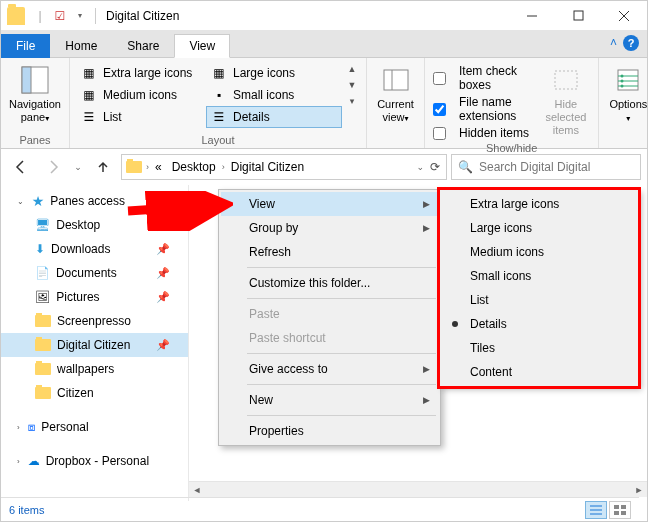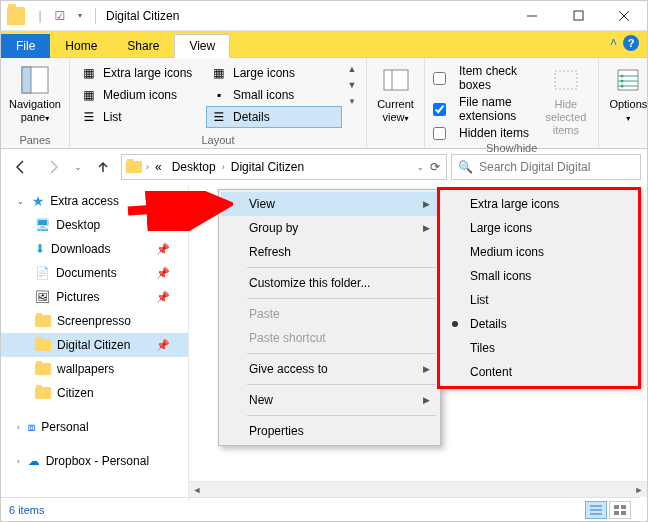--- a/index.html
+++ b/index.html
@@ -12,21 +12,21 @@
   .qat-icon { width:18px; height:18px; display:flex; align-items:center; justify-content:center; font-size:12px;}
   .titlebar .foldicon { width:18px; height:18px; background:#ffd666; border-radius:2px 2px 0 0; margin-right:4px; position:relative;}
   .titlebar .foldicon:before{content:"";position:absolute;top:-3px;left:1px;width:8px;height:3px;background:#ffd666;border-radius:1px 1px 0 0;}
   .titlebar .sep { width:1px; height:16px; background:#ccc; margin:0 6px;}
   .titlebar .title { flex:0 0 auto; padding-left:4px;}
   .titlebar .spacer { flex:1;}
   .winbtn { width:46px; height:30px; display:flex; align-items:center; justify-content:center; font-size:11px;}
   .winbtn svg { stroke:#333; }
   
   
-  .tabrow { height:26px; display:flex; align-items:flex-end; background:#fde047; padding-left:0; position:relative;}
+  .tabrow { height:26px; display:flex; align-items:flex-end; background:#e5e5e5; padding-left:0; position:relative;}
   .tab { height:24px; padding:0 14px; display:flex; align-items:center; border:1px solid transparent; position:relative; top:1px;}
   .tab.file { background:#1976d6; color:#fff; font-size:12px; }
   .tab.active { background:#fff; border:1px solid #ccc; border-bottom:1px solid #fff;}
   .tabrow .help { position:absolute; right:8px; top:4px; display:flex; align-items:center; gap:6px;}
   .help-circle { width:16px;height:16px;border-radius:50%;background:#1976d6;color:#fff;display:flex;align-items:center;justify-content:center;font-size:11px;font-weight:bold;}
   
   
   .ribbon { height:92px; border-top:1px solid #ccc; border-bottom:1px solid #ccc; background:#f7f7f7; display:flex;}
   .group { border-right:1px solid #e0e0e0; display:flex; flex-direction:column; padding:4px 6px 0 6px;}
   .group-body { flex:1; display:flex; align-items:flex-start;}
@@ -296,21 +296,21 @@
     <span style="color:#1976d6">🔍</span>
     <span>Search Digital Digital</span>
   </div>
 </div>
 
 <div class="mainarea">
   <div class="sidebar">
     <div class="item hdr">
         <span class="chev">⌄</span>
         <span class="qastar">★</span>
-        <span>Extra access</span>
+        <span>Panes access</span>
       </div>
     <div class="item sub">
         <span style="color:#2d9cdb">🖥</span>
         <span>Desktop</span>
         <span class="pin">📌</span>
       </div>
     <div class="item sub">
         <span style="color:#2d9cdb">⬇</span>
         <span>Downloads</span>
         <span class="pin">📌</span>

